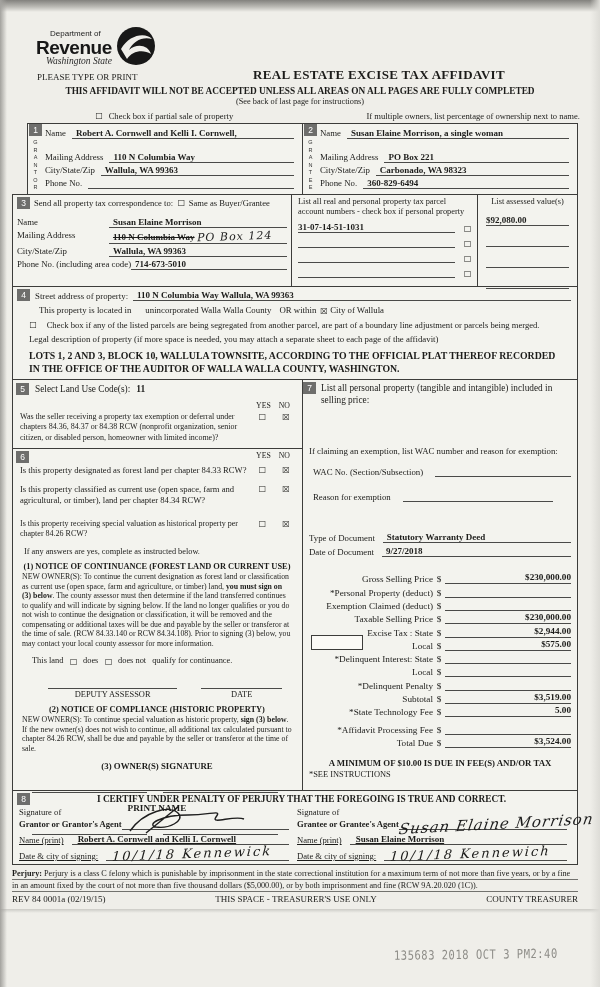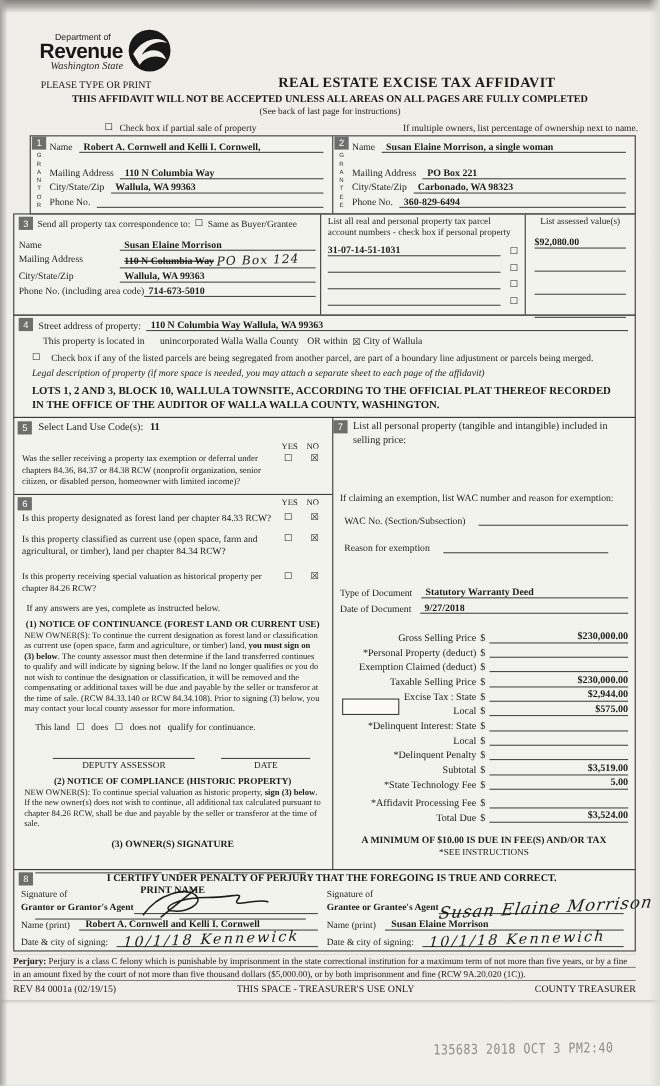--- a/index.html
+++ b/index.html
@@ -65,21 +65,21 @@
   .prow2 { display:flex; align-items:flex-end; margin-top:4px; }
   .prow2 .pv { flex:1; border-bottom:1px solid #4a4a48; font-weight:bold; font-size:9px; min-height:11px; }
   .prow2 .cb { margin-left:8px; }
   .avrow { border-bottom:1px solid #4a4a48; font-weight:bold; font-size:9px; min-height:11px; margin-top:4px; }
 
   .sec4 { margin:-1px 22px 0 12px; padding:2px 6px 4px 2px; }
   .s4row { display:flex; align-items:flex-end; font-size:8.8px; gap:5px; }
   .s4row .val { flex:1; border-bottom:1px solid #4a4a48; font-weight:bold; font-size:9px; padding-left:4px;}
   .s4loc { font-size:8.8px; margin:4px 0 0 24px; display:flex; gap:14px; }
   .s4seg { font-size:8.6px; margin:5px 0 0 14px; display:flex; gap:10px; }
-  .s4leg { font-size:8.8px; margin:4px 0 0 14px;font-style:italic; }
+  .s4leg { font-size:8.8px; margin:4px 0 0 14px; }
   .legal { font-weight:bold; font-size:9.8px; margin:5px 0 0 14px; line-height:1.35; padding-right:10px;}
 
   .middle { display:flex; margin:-1px 22px 0 12px; height:412px; }
   .mleft { width:290px; flex:none; border-right:1px solid #3c3c3a; display:flex; flex-direction:column; }
   .mright { flex:1; padding:2px 6px 0 6px; display:flex; flex-direction:column; }
 
   .sec5 { border-bottom:1px solid #3c3c3a; padding:3px 4px 5px 3px; }
   .s5hdr { display:flex; align-items:center; gap:6px; font-size:9.3px; }
   .code { font-weight:bold; font-size:9.5px; }
   .ynhead { display:flex; justify-content:flex-end; gap:8px; font-size:7.8px; padding-right:8px; margin-top:6px;}
@@ -114,31 +114,31 @@
   .typerow { display:flex; align-items:flex-end; font-size:8.8px; margin-top:30px; }
   .typerow .lbl { flex:none; padding-right:8px; }
   .typerow .val { flex:1; border-bottom:1px solid #4a4a48; font-weight:bold; font-size:9px; padding-left:4px; min-height:11px;}
   .fin { margin-top:14px; }
   .fin-row { display:flex; align-items:flex-end; height:13.3px; font-size:9.2px; position:relative;}
   .fin-label { flex:1; text-align:right; }
   .fin-dollar { width:12px; text-align:center; flex:none; }
   .fin-amount { width:126px; flex:none; border-bottom:1px solid #4a4a48; text-align:right; font-weight:bold; font-size:9.2px; min-height:12px;}
   .local-box { position:absolute; left:2px; bottom:1px; width:52px; height:15px; border:1px solid #3c3c3a; background:#fbfaf6;}
   .minnote { text-align:center; font-weight:bold; font-size:8.8px; margin-top:10px; }
-  .seeinstr { text-align:center; font-size:8.4px; margin-top:2px; }
+  .seeinstr { text-align:left; font-size:8.4px; margin-top:2px; }
 
   .sec8 { margin:-1px 22px 0 12px; padding:2px 4px 3px 4px; }
   .s8hdr { display:flex; align-items:center; }
   .s8cert { flex:1; text-align:center; font-weight:bold; font-size:9.3px; }
   .s8cols { display:flex; margin-top:2px; }
   .s8col { flex:1; padding:0 6px 0 2px; }
   .s8sigrow { display:flex; align-items:flex-end; }
   .s8siglab { flex:none; font-size:8.6px; line-height:1.35; }
   .s8sigarea { flex:1; border-bottom:1px solid #4a4a48; height:14px; position:relative; }
-  .s8row { display:flex; align-items:flex-end; font-size:8.6px; margin-top:4px; }
+  .s8row { display:flex; align-items:flex-end; font-size:8.6px; margin-top:4px;text-decoration:underline; }
   .s8row .lbl { flex:none; padding-right:8px; }
   .s8row .val { flex:1; border-bottom:1px solid #4a4a48; font-weight:bold; font-size:9px; padding-left:6px; min-height:11px;}
   .handdate { font-family:"DejaVu Serif",serif; font-style:italic; font-weight:normal; font-size:13px;
     display:inline-block; transform:rotate(-2deg) skewX(-6deg); letter-spacing:2px; line-height:10px;}
   .scriptsig { position:absolute; left:0; bottom:-4px; font-family:"DejaVu Serif",serif; font-style:italic;
     font-size:15px; transform:rotate(-3deg) skewX(-12deg); letter-spacing:1px; white-space:nowrap; color:#1d1d1d;}
   .scrawl { position:absolute; left:4px; bottom:-6px; overflow:visible; }
 
   .perjury { margin:3px 22px 0 12px; font-size:8.2px; line-height:12px; text-align:left;
     background-image:linear-gradient(#72726e 1px, rgba(0,0,0,0) 1px); background-size:100% 12px;

